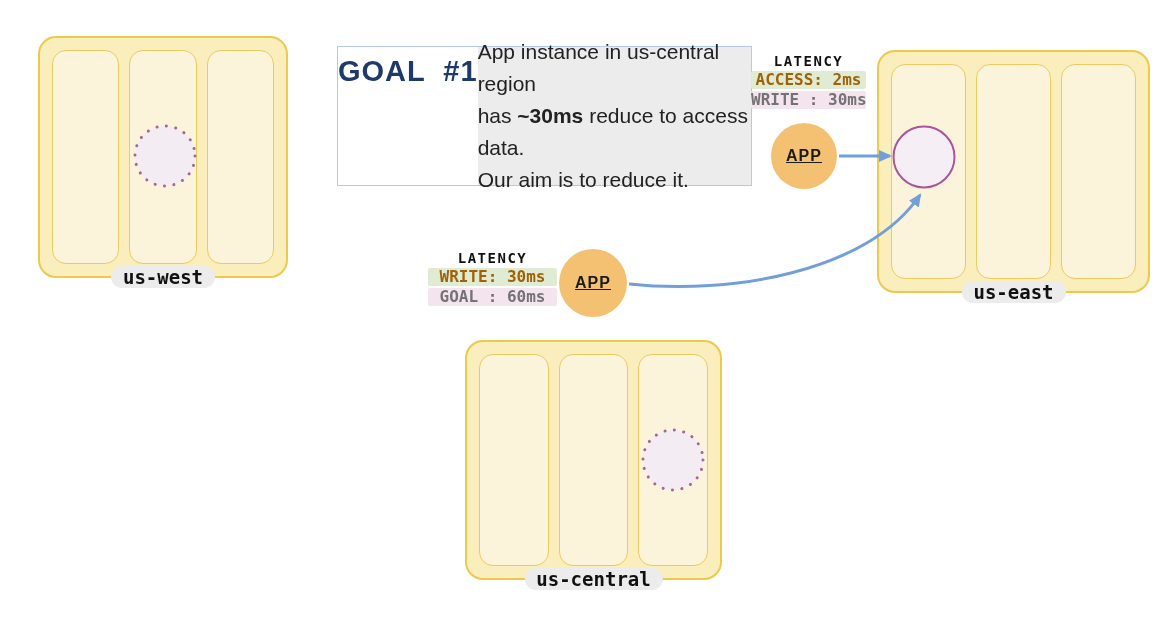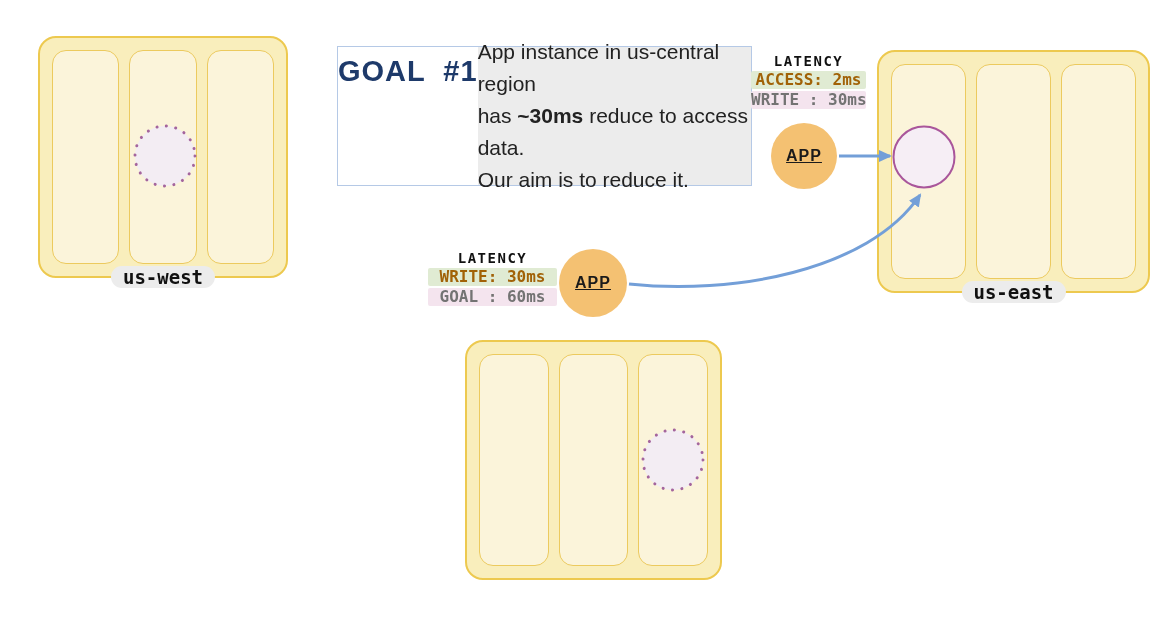--- a/index.html
+++ b/index.html
@@ -84,20 +84,21 @@
     <div class="zone"></div>
     <div class="zone"></div>
     <div class="zone"></div>
     <div class="region-label">us-east</div>
   </div>
 
   <div class="region" id="region-us-central">
     <div class="zone"></div>
     <div class="zone"></div>
     <div class="zone"></div>
+    <div class="region-label">us-central</div>
   </div>
 
   <div class="goal">
     <div class="goal-header">
       <span class="goal-title">GOAL  #1</span>
     </div>
     <div class="goal-body">
       <div>App instance in us-central region</div>
       <div><span>has </span><span class="goal-em">~30ms</span><span> reduce to access data.</span></div>
       <div>Our aim is to reduce it.</div>

